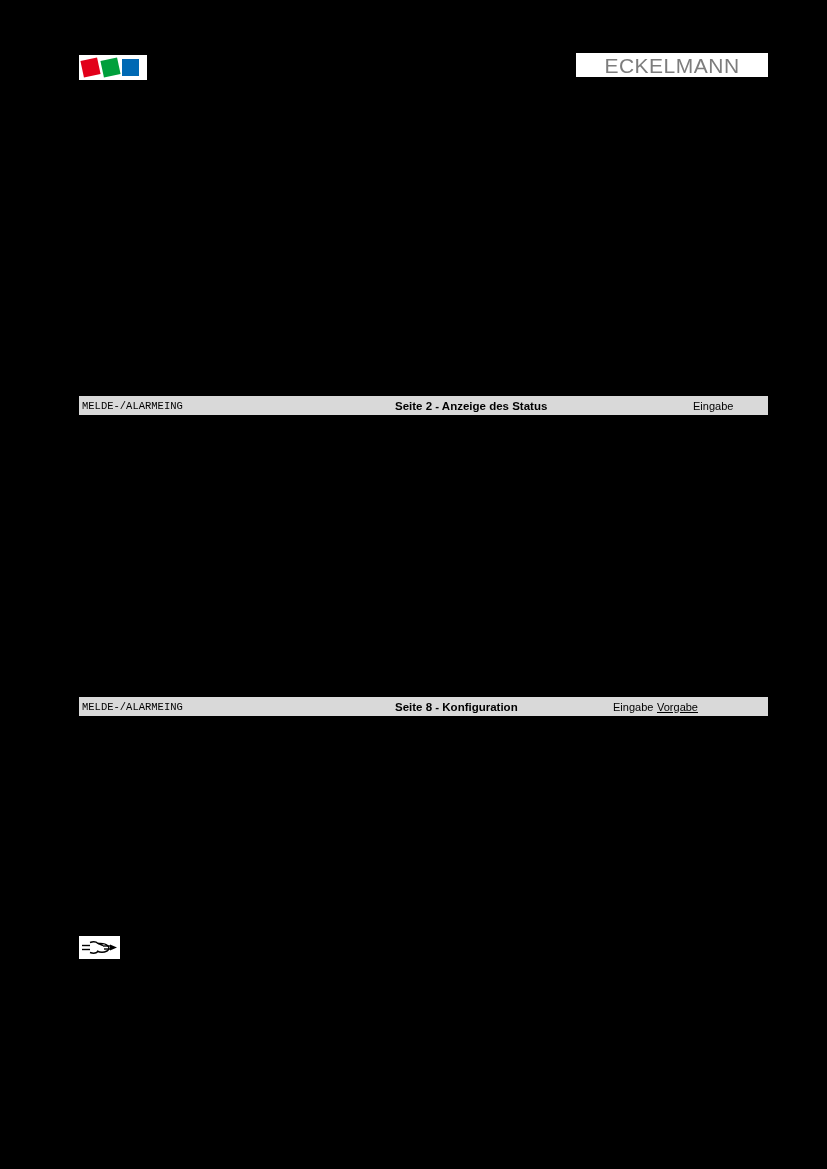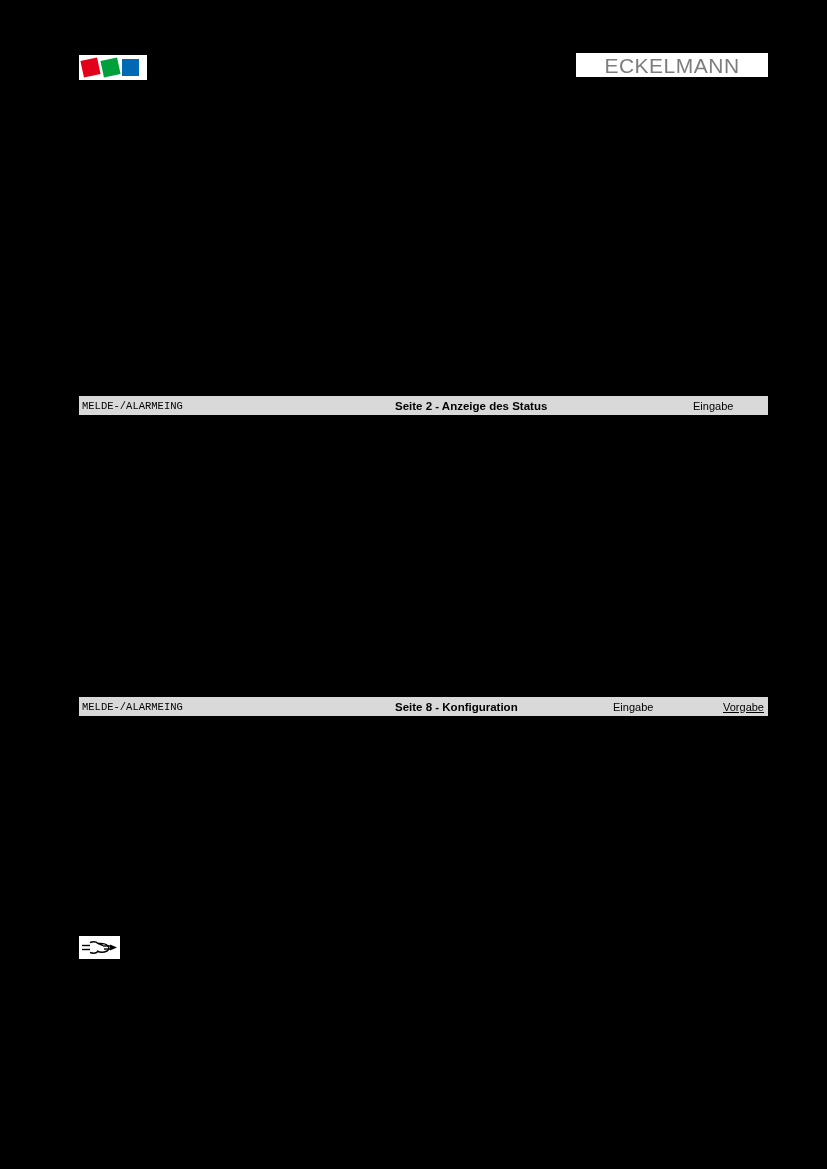--- a/index.html
+++ b/index.html
@@ -104,21 +104,21 @@
     white-space: nowrap;
   }
 
   #bar1 { top: 395px; }
   #bar1 .col-title { margin-left: 78px; }
   #bar1 .c-eingabe { left: 614px; }
 
   #bar2 { top: 696px; }
   #bar2 .col-title { margin-left: 78px; }
   #bar2 .c-eingabe { left: 534px; }
-  #bar2 .c-vorgabe  { left: 644px; text-decoration: underline; }
+  #bar2 .c-vorgabe  { left: 578px; text-decoration: underline; }
 
   
   .note-icon {
     position: absolute;
     left: 79px;
     top: 936px;
     width: 41px;
     height: 23px;
     background: #ffffff;
     overflow: hidden;

